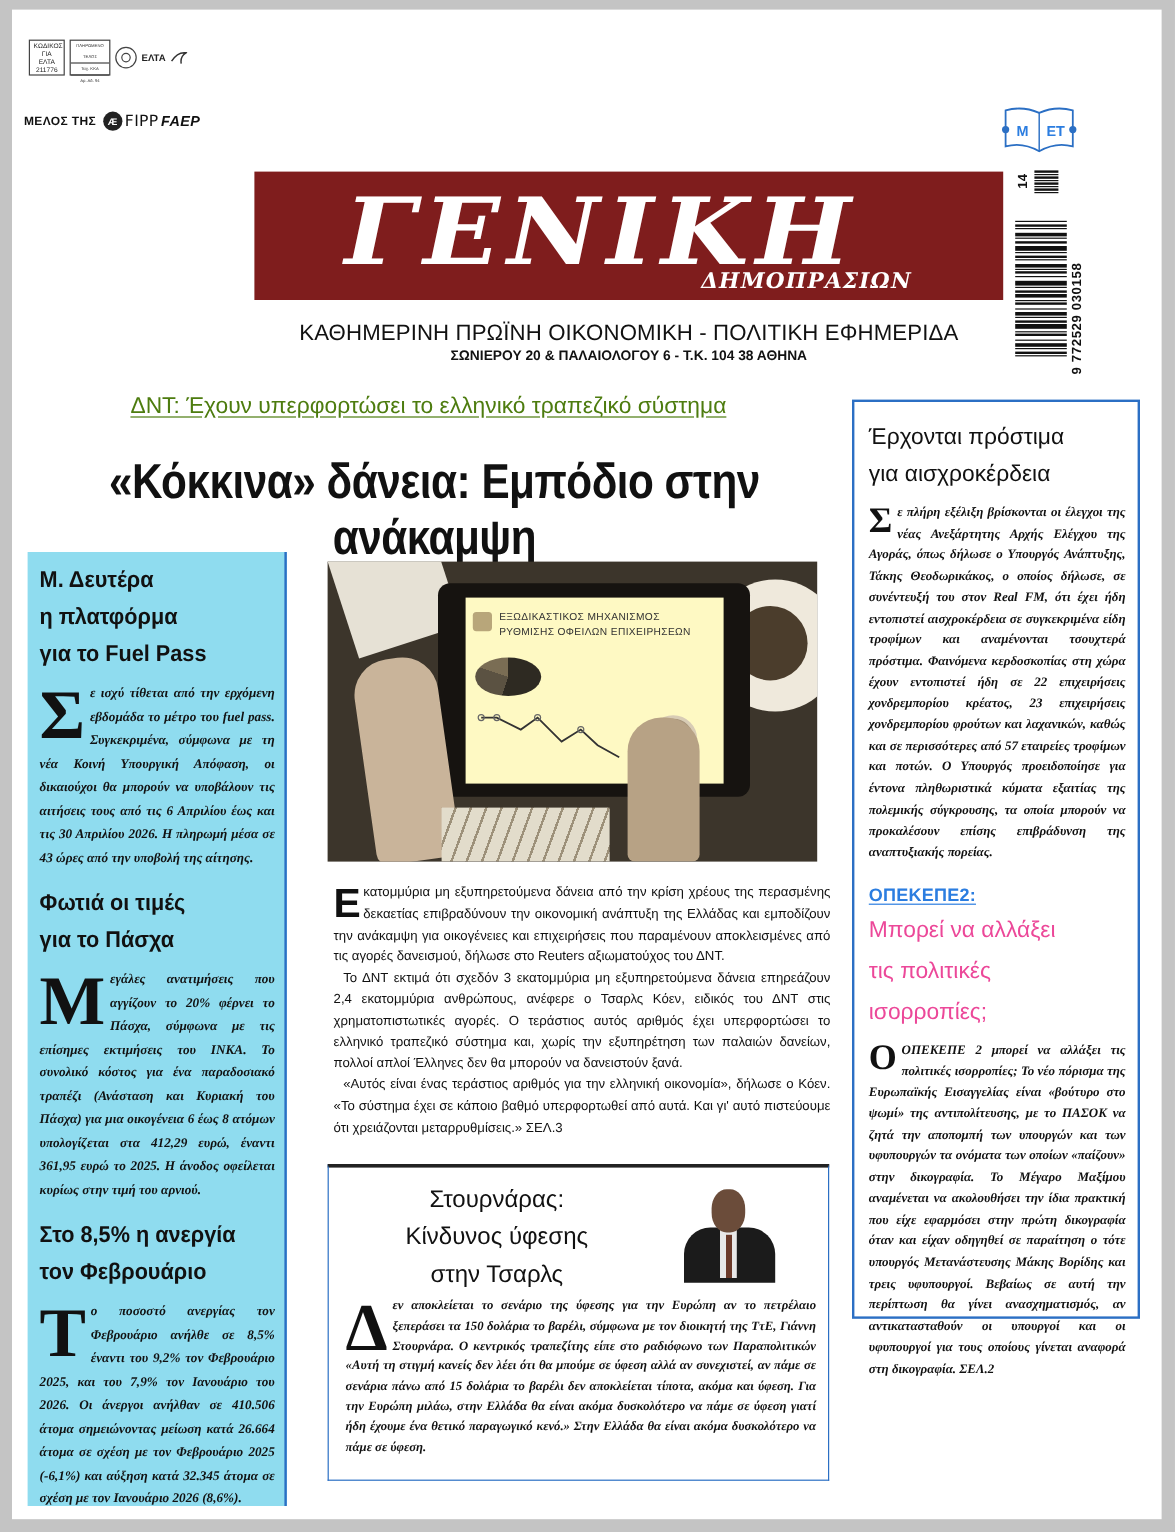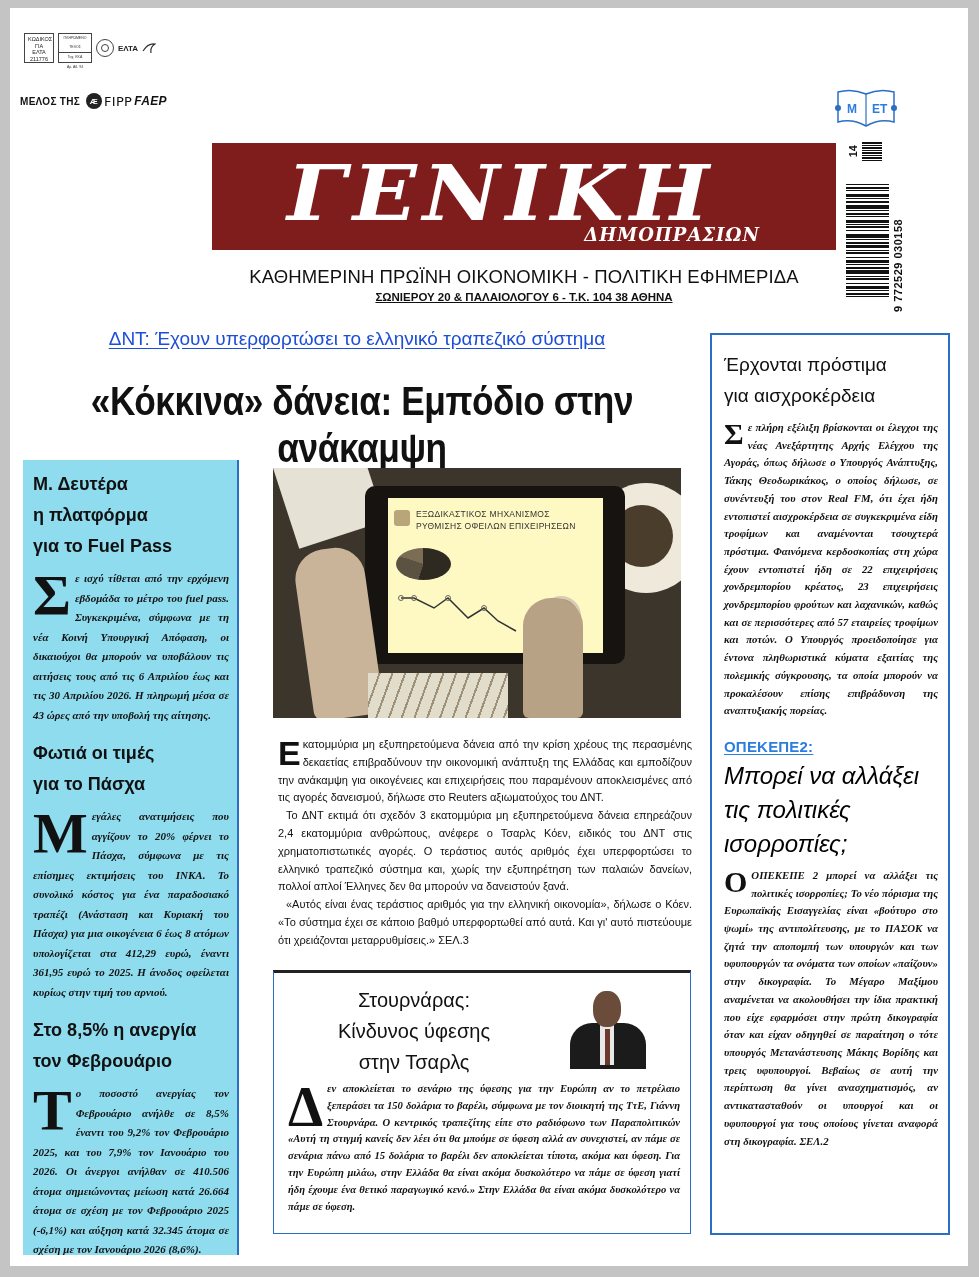--- a/index.html
+++ b/index.html
@@ -24,34 +24,34 @@
   
   .datebox { left: 14px; top: 135px; width: 160px; height: 168px; background: #3f8de4; border: 1px solid #2a6fc4; padding: 10px 8px; font-weight: bold; font-size: 11.5px; color: #111; }
   .datebox p { margin-bottom: 11px; }
   .datebox p.gap { margin-top: 20px; }
 
   
   .masthead { left: 202px; top: 135px; width: 624px; height: 107px; background: #7f1d1d; }
   .mast-title { position: absolute; left: 75px; top: 4px; font-family: "DejaVu Serif", serif; font-weight: bold; font-style: italic; font-size: 84px; color: #fff; letter-spacing: 6px; transform: scaleY(0.92); transform-origin: top left; }
   .mast-sub { position: absolute; right: 76px; bottom: 5px; font-family: "DejaVu Serif", serif; font-style: italic; font-weight: bold; font-size: 18px; color: #fff; letter-spacing: 1px; }
   .tagline { left: 202px; top: 258px; width: 624px; text-align: center; font-size: 18.5px; color: #111; letter-spacing: 0.1px; }
-  .address { left: 202px; top: 283px; width: 624px; text-align: center; font-size: 11.5px; font-weight: bold; color: #111; text-decoration: underline; }
+  .address { left: 202px; top: 283px; width: 624px; text-align: center; font-size: 11.5px; font-weight: bold; color: #111; }
 
   
   .met { left: 822px; top: 80px; width: 68px; height: 40px; }
   .barcode-small { left: 837px; top: 134px; display: flex; align-items: center; gap: 3px; }
   .barcode-small .num { writing-mode: vertical-rl; transform: rotate(180deg); font-size: 11px; font-weight: bold; }
   .bars { display: flex; flex-direction: column; gap: 1px; }
   .bars i { display: block; height: 1.5px; background: #111; }
   .barcode-main { left: 836px; top: 176px; width: 58px; height: 128px; display: flex; gap: 3px; }
   .barcode-main .bars { width: 44px; gap: 0; }
   .barcode-main .digits { writing-mode: vertical-rl; transform: rotate(180deg); font-size: 11px; font-weight: bold; letter-spacing: 0.5px; }
 
   
-  .kicker { left: 22px; top: 320px; width: 650px; text-align: center; font-size: 19px; text-decoration: underline; text-underline-offset: 3px; color: #1d4ed8; }
+  .kicker { left: 22px; top: 320px; width: 650px; text-align: center; font-size: 19px; text-decoration: underline; text-underline-offset: 3px; color: #4d7c0f; }
   .main-head { left: 22px; top: 370px; width: 660px; text-align: center; font-size: 41px; font-weight: bold; letter-spacing: -0.5px; transform: scaleX(0.86); transform-origin: center; color: #111; font-family: "Liberation Sans Narrow", "Liberation Sans", sans-serif; }
 
   
   .leftcol { left: 13px; top: 452px; width: 216px; height: 795px; background: #8fdcef; border-right: 2px solid #2b6fc4; padding: 8px 8px 0 10px; }
   .lc-story { margin-bottom: 12px; }
   .lc-head { font-size: 19px; line-height: 31px; color: #111; margin-bottom: 8px; transform: scaleX(0.95); transform-origin: left; font-weight: bold; }
   .lc-text { font-family: "Liberation Serif", serif; font-weight: bold; font-style: italic; font-size: 11px; line-height: 19.5px; text-align: justify; color: #111; }
   .dropcap { float: left; font-family: "Liberation Serif", serif; font-weight: bold; font-style: normal; font-size: 58px; line-height: 50px; margin: 2px 4px 0 0; }
   .dropcap.sm { font-size: 30px; line-height: 26px; }
 
@@ -81,25 +81,25 @@
   .stourn { left: 263px; top: 962px; width: 418px; height: 264px; border: 1.5px solid #2b6fc4; border-top: 3px solid #222; }
   .st-head { position: absolute; left: 30px; top: 12px; width: 220px; text-align: center; font-size: 20px; line-height: 31px; color: #111; }
   .st-photo { position: absolute; left: 292px; top: 12px; width: 84px; height: 84px; background: #fff; overflow: hidden; }
   .st-photo .body { position: absolute; left: 4px; top: 38px; width: 76px; height: 50px; background: #1b1b1b; border-radius: 22px 22px 0 0; }
   .st-photo .head { position: absolute; left: 27px; top: 6px; width: 28px; height: 36px; background: #6b4c3a; border-radius: 45%; }
   .st-photo .shirt { position: absolute; left: 34px; top: 40px; width: 14px; height: 40px; background: #e8e8e8; }
   .st-photo .tie { position: absolute; left: 39px; top: 44px; width: 5px; height: 36px; background: #6b3a2a; }
   .st-text { position: absolute; left: 14px; top: 108px; width: 392px; font-family: "Liberation Serif", serif; font-weight: bold; font-style: italic; font-size: 10.6px; line-height: 16.8px; text-align: justify; color: #111; }
 
   
-  .rightcol { left: 700px; top: 325px; width: 240px; height: 902px; border: 2px solid #2b6fc4; padding: 14px 10px 16px 12px; }
+  .rightcol { left: 700px; top: 325px; width: 240px; height: 766px; border: 2px solid #2b6fc4; padding: 14px 10px 16px 12px; }
   .rc-head { font-size: 19px; line-height: 31px; color: #111; margin-bottom: 8px; }
   .rc-text { font-family: "Liberation Serif", serif; font-weight: bold; font-style: italic; font-size: 10.8px; line-height: 17.7px; text-align: justify; color: #111; }
   .rc-kicker { font-size: 15px; color: #2b7de0; text-decoration: underline; text-underline-offset: 2px; margin-top: 18px; margin-bottom: 4px; font-weight: bold; letter-spacing: 0.2px; }
-  .rc-head2 { font-size: 24px; line-height: 34px; color: #000000; margin-bottom: 6px; font-style: italic; }
+  .rc-head2 { font-size: 19px; line-height: 34px; color: #ec4899; margin-bottom: 6px; }
 </style>
 </head>
 <body>
 
 <div class="page">
 
   <div class="abs postal">
     <div class="postal-box">ΚΩΔΙΚΟΣ ΓΙΑ ΕΛΤΑ 211776</div>
     <div class="postal-box2">
       <div>ΠΛΗΡΩΜΕΝΟ ΤΕΛΟΣ</div>

